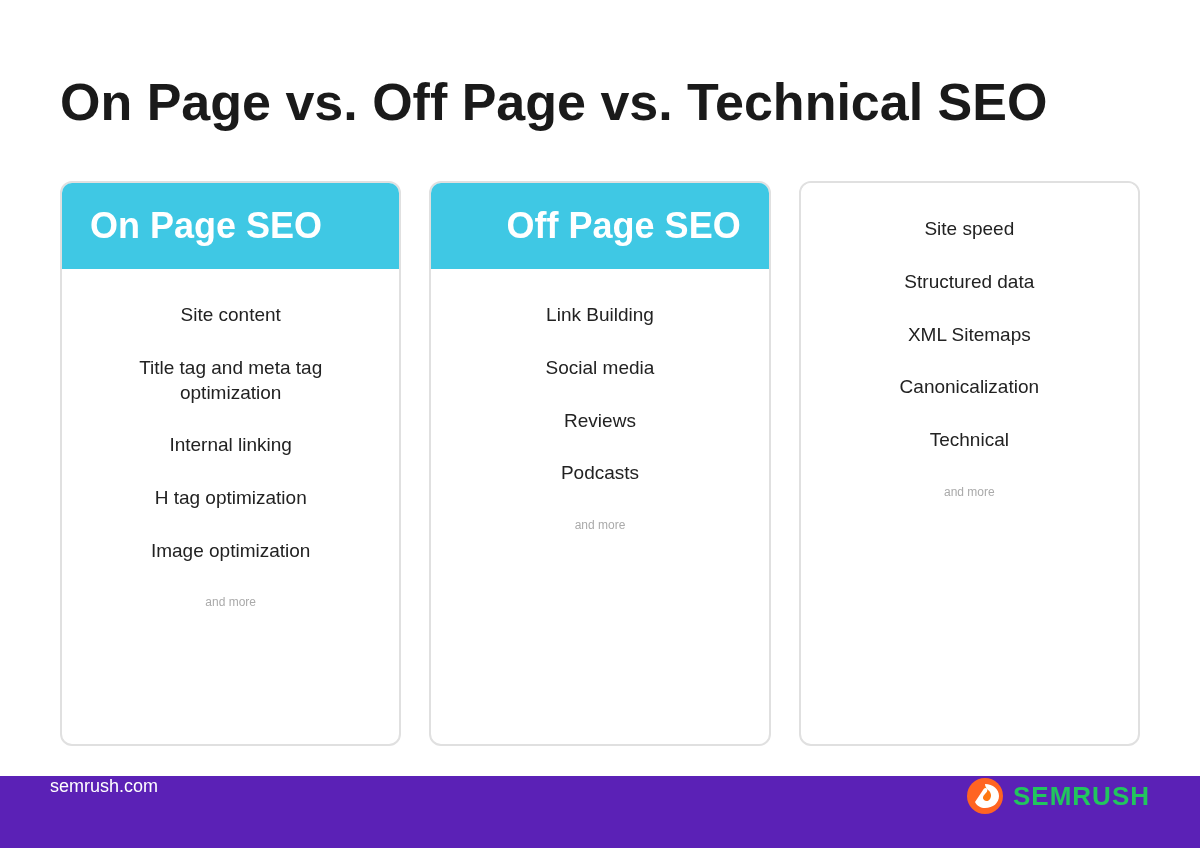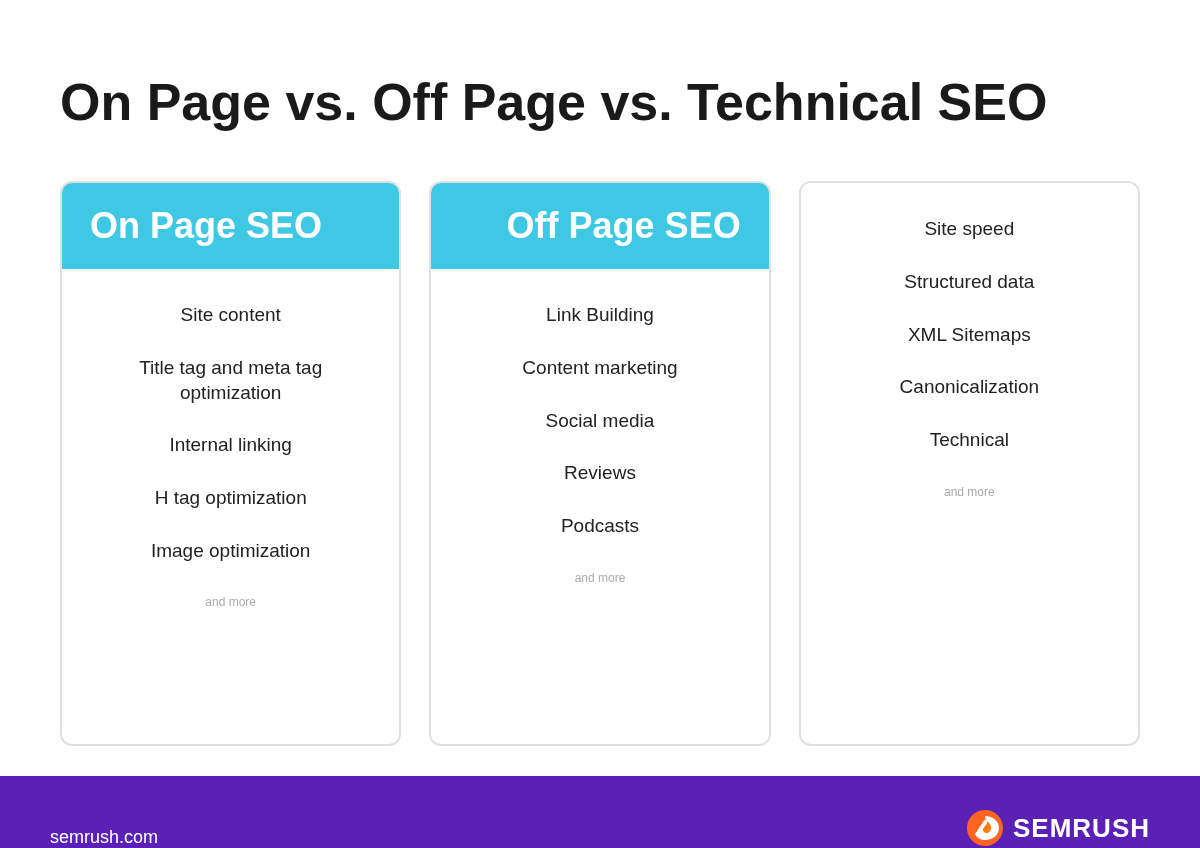--- a/index.html
+++ b/index.html
@@ -83,21 +83,21 @@
     .card-item.and-more {
       color: #aaaaaa;
       font-size: 12px;
       margin-top: 4px;
     }
 
     .footer {
       background: #5b21b6;
       height: 72px;
       display: flex;
-      align-items: flex-end;
+      align-items: flex-start;
       justify-content: space-between;
       padding: 0 50px;
     }
 
     .footer-url {
       color: #ffffff;
       font-size: 18px;
       font-weight: 500;
     }
 
@@ -106,21 +106,21 @@
       align-items: center;
       gap: 8px;
     }
 
     .semrush-icon {
       width: 40px;
       height: 40px;
     }
 
     .semrush-text {
-      color: #ffffff;
+      color: #22c55e;
       font-size: 26px;
       font-weight: 800;
       letter-spacing: 1px;
     }
   </style>
 </head>
 <body>
 
 <div class="main-content">
   <h1 class="page-title">On Page vs. Off Page vs. Technical SEO</h1>
@@ -140,21 +140,20 @@
         <div class="card-item and-more">and more</div>
       </div>
     </div>
 
     <div class="card">
       <div class="card-header off-page">
         <span>Off Page SEO</span>
       </div>
       <div class="card-body">
         <div class="card-item">Link Building</div>
-        <div class="card-item">Content marketing</div>
         <div class="card-item">Social media</div>
         <div class="card-item">Reviews</div>
         <div class="card-item">Podcasts</div>
         <div class="card-item and-more">and more</div>
       </div>
     </div>
 
     <div class="card">
       <div class="card-body">
         <div class="card-item">Site speed</div>

